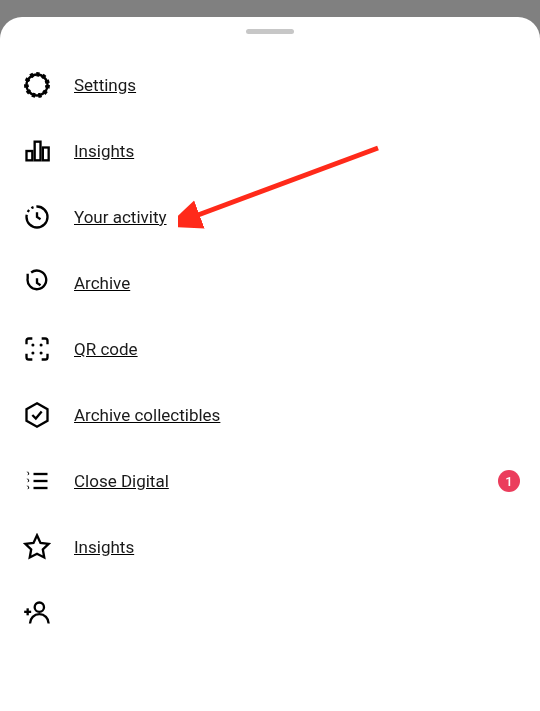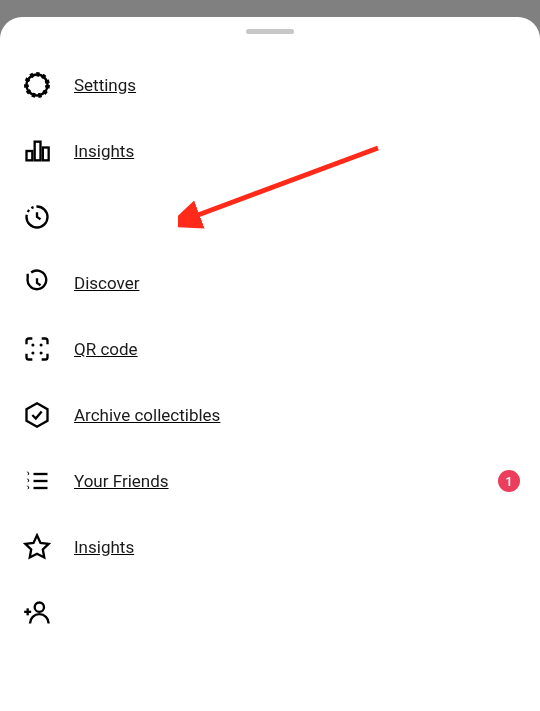--- a/index.html
+++ b/index.html
@@ -113,30 +113,31 @@
     </div>
 
     <div class="menu-item">
       <span class="icon-slot">
         <svg viewBox="0 0 24 24" fill="none" stroke="#000" stroke-width="2">
           <path d="M12 3 a9 9 0 1 1 -9 9" stroke-dasharray="0"></path>
           <path d="M3 12 a9 9 0 0 1 9 -9" stroke-dasharray="2 2.5"></path>
           <polyline points="12 8 12 12 15 14"></polyline>
         </svg>
       </span>
+      <span class="label">Your activity</span>
     </div>
 
     <div class="menu-item">
       <span class="icon-slot">
         <svg viewBox="0 0 24 24" fill="none" stroke="#000" stroke-width="2">
           <path d="M4 4 v4 a8 8 0 1 0 3 -5"></path>
           <polyline points="12 8 12 12 15 14"></polyline>
         </svg>
       </span>
-      <span class="label">Discover</span>
+      <span class="label">Archive</span>
     </div>
 
     <div class="menu-item">
       <span class="icon-slot">
         <svg viewBox="0 0 24 24" fill="none" stroke="#000" stroke-width="2">
           <path d="M3 8 V5 a2 2 0 0 1 2 -2 h3"></path>
           <path d="M16 3 h3 a2 2 0 0 1 2 2 v3"></path>
           <path d="M21 16 v3 a2 2 0 0 1 -2 2 h-3"></path>
           <path d="M8 21 H5 a2 2 0 0 1 -2 -2 v-3"></path>
           <circle cx="8.5" cy="8.5" r="1.3" fill="#000" stroke="none"></circle>
@@ -163,21 +164,21 @@
       <span class="icon-slot">
         <svg viewBox="0 0 24 24" fill="none" stroke="#000" stroke-width="2">
           <line x1="9" y1="6" x2="21" y2="6"></line>
           <line x1="9" y1="12" x2="21" y2="12"></line>
           <line x1="9" y1="18" x2="21" y2="18"></line>
           <path d="M4 4 l1 2 l-1.6 1.2 l0.6 -2 l-1.6 -1.2 h2 z" fill="#000" stroke="none" transform="translate(0.5 0)"></path>
           <path d="M4 10 l1 2 l-1.6 1.2 l0.6 -2 l-1.6 -1.2 h2 z" fill="#000" stroke="none" transform="translate(0.5 0)"></path>
           <path d="M4 16 l1 2 l-1.6 1.2 l0.6 -2 l-1.6 -1.2 h2 z" fill="#000" stroke="none" transform="translate(0.5 0)"></path>
         </svg>
       </span>
-      <span class="label">Your Friends</span>
+      <span class="label">Close Digital</span>
       <span class="badge">1</span>
     </div>
 
     <div class="menu-item">
       <span class="icon-slot">
         <svg viewBox="0 0 24 24" fill="none" stroke="#000" stroke-width="2">
           <path d="M12 2 L15 8.5 L22 9.3 L17 14.1 L18.2 21 L12 17.8 L5.8 21 L7 14.1 L2 9.3 L9 8.5 z"></path>
         </svg>
       </span>
       <span class="label">Insights</span>

